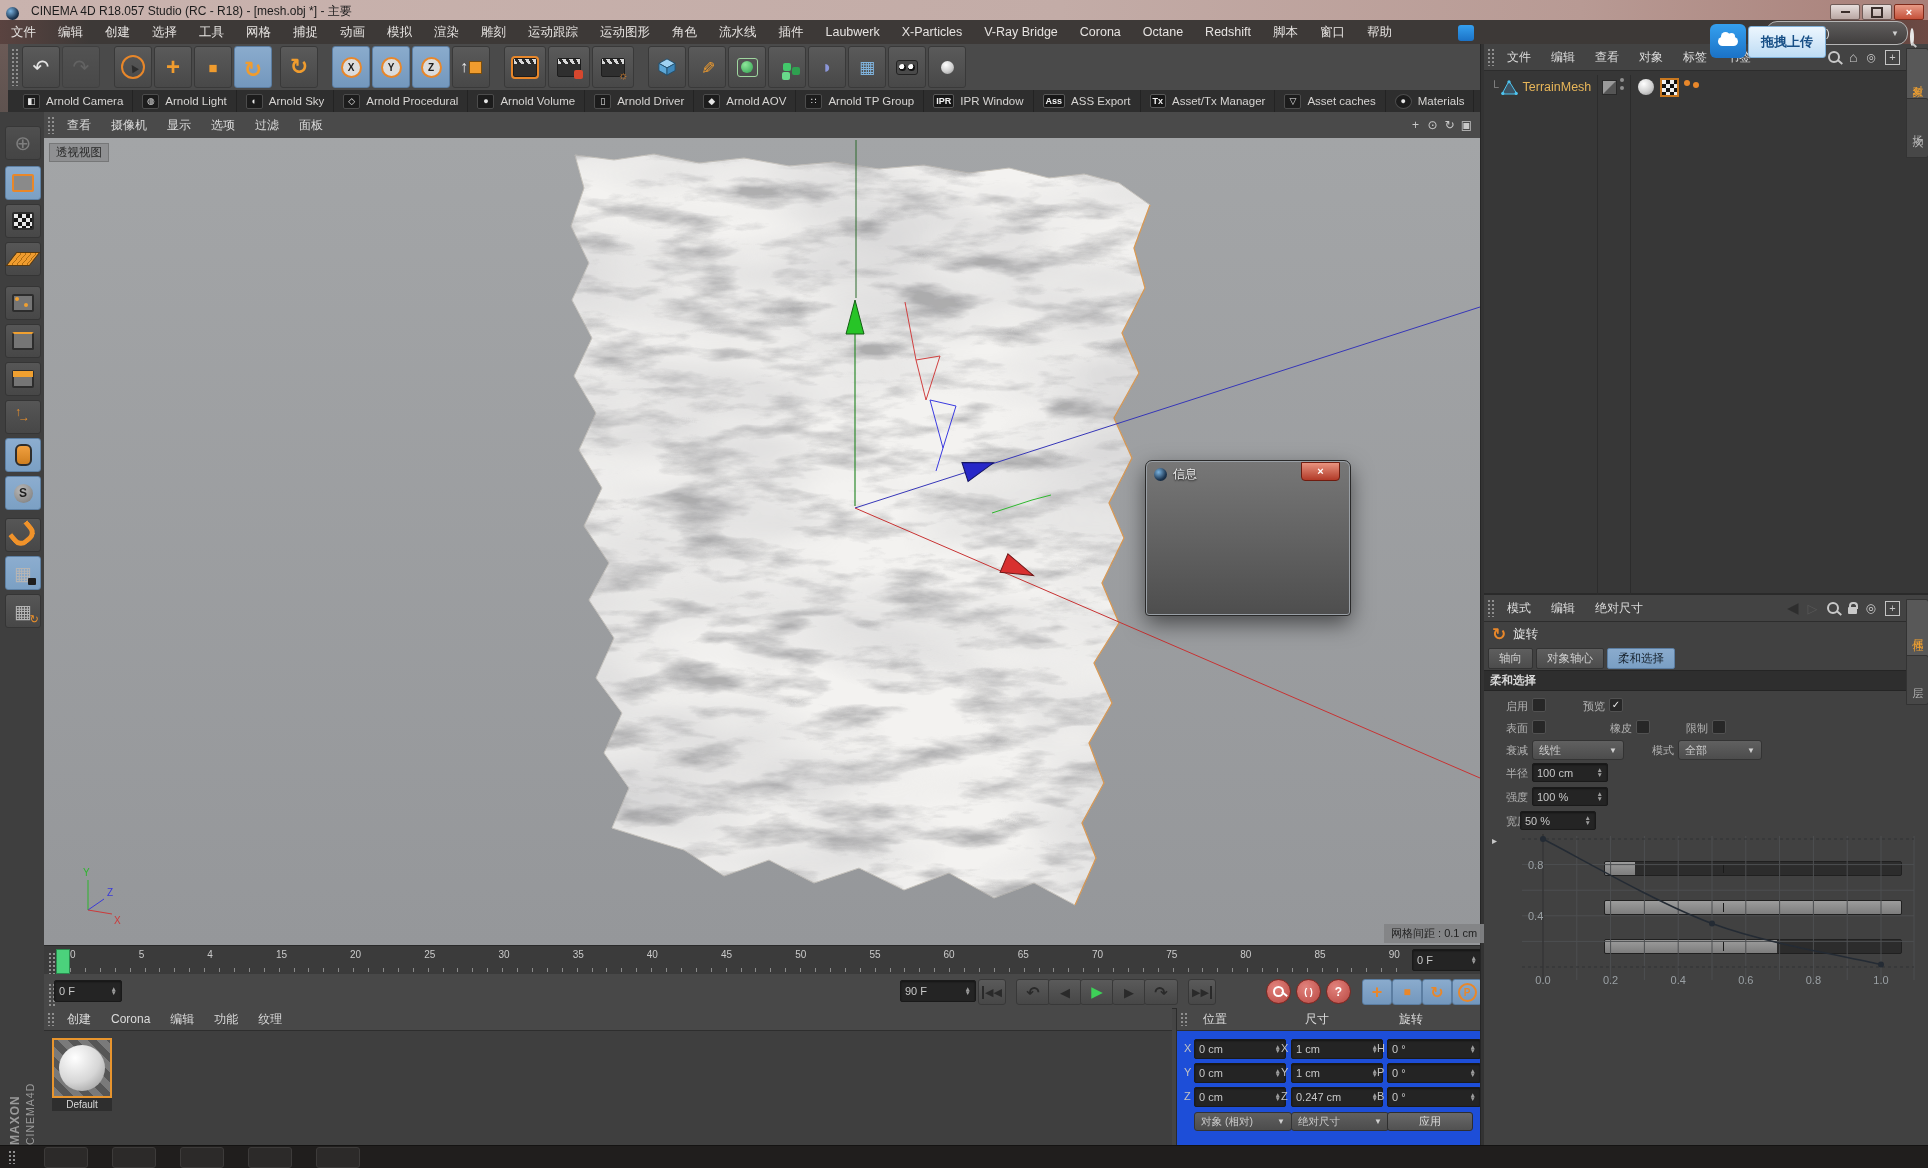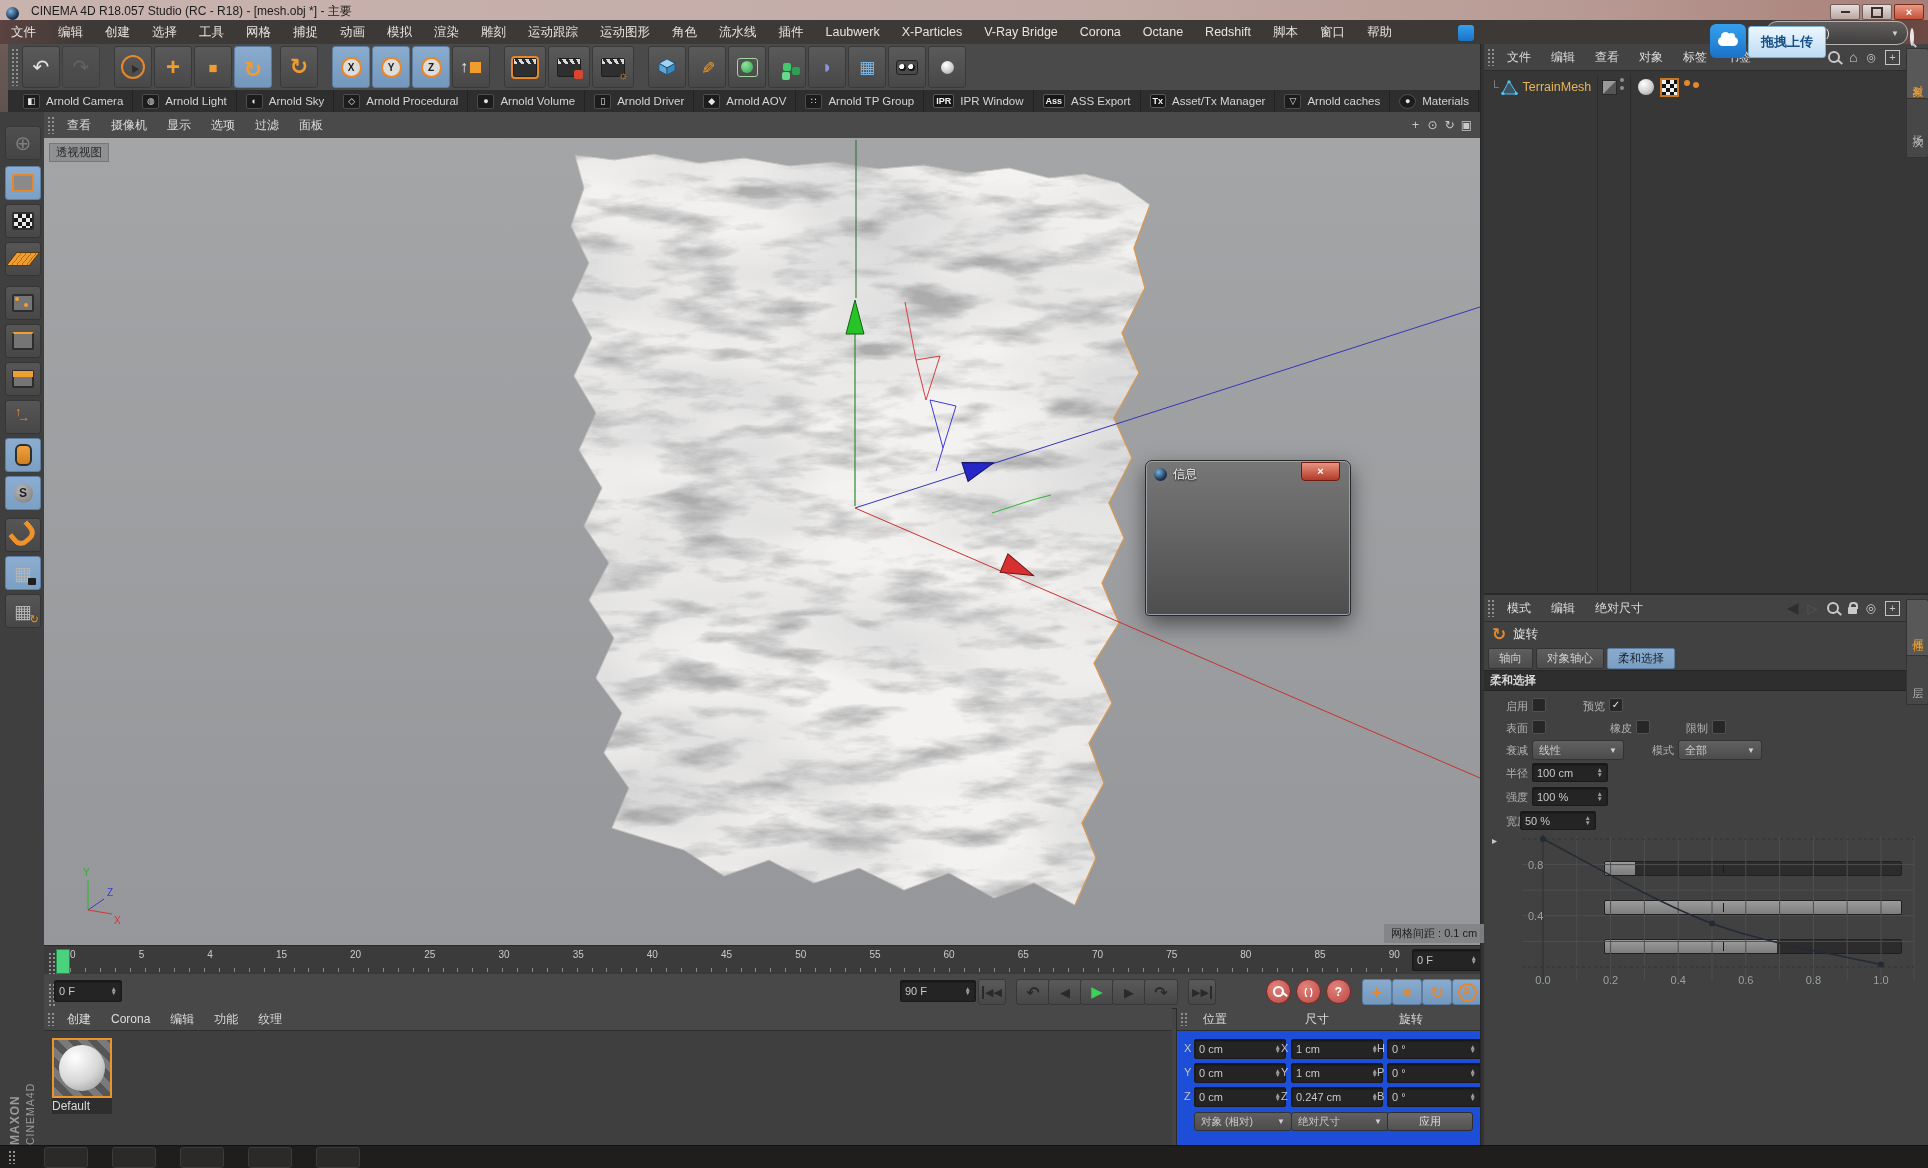--- a/index.html
+++ b/index.html
@@ -80,21 +80,21 @@
   .tpb{width:26px;height:24px;border-radius:3px;background:linear-gradient(#5a5a5a,#474747);border:1px solid #383838;display:grid;place-items:center;color:#2a2a2a;font-size:13px;font-weight:bold}
   .tpb.blue{background:linear-gradient(#8aabcd,#7397bd);border-color:#5b7da1;color:#e8872a}
   .tpred{width:23px;height:23px;border-radius:50%;background:radial-gradient(circle at 38% 32%,#e2837d,#b84842);border:1px solid #7e2620;display:grid;place-items:center;color:#fff;font-size:9px;font-weight:bold}
   .keyico{width:7px;height:7px;border:2px solid #fff;border-radius:50%;position:relative}
   .keyico::after{content:"";position:absolute;left:6px;top:5px;width:7px;height:2px;background:#fff;transform:rotate(40deg)}
   .dotsgrid{width:16px;height:13px;background-image:radial-gradient(#2e2e2e 38%,rgba(0,0,0,0) 40%),radial-gradient(#e8872a 38%,rgba(0,0,0,0) 40%);background-size:6px 6px;background-position:0 0,3px 3px}
   
   .panelh{font-size:12px;color:#dcdcdc}
   .matthumb{width:56px;height:56px;border:2px solid #e8952e;background:repeating-linear-gradient(45deg,#7a7a7a 0 7px,#565656 7px 14px);display:grid;place-items:center}
   .matthumb i{width:46px;height:46px;border-radius:50%;background:radial-gradient(circle at 35% 28%,#ffffff,#d6d6d6 55%,#8e8e8e)}
-  .matlabel{background:#2e2e2e;color:#d8d8d8;font-size:12px;text-align:left;padding:1px 0;width:60px}
+  .matlabel{background:#2e2e2e;color:#d8d8d8;font-size:10px;text-align:center;padding:1px 0;width:60px}
   .chipdd{background:linear-gradient(#606060,#4c4c4c);border:1px solid #333;border-radius:3px;color:#cacaca;font-size:11px;display:flex;align-items:center;padding:0 6px}
   .caret{font-size:8px;color:#d0d0d0;margin-left:auto;padding-left:4px}
   .btn{background:linear-gradient(#696969,#515151);border:1px solid #2e2e2e;border-radius:3px;color:#dedede;font-size:11px;display:grid;place-items:center}
   .axl{font-size:11px;color:#c4c4c4}
   
   .vtab{writing-mode:vertical-rl;font-size:11px;letter-spacing:2px;padding:7px 3px;background:#474747;border:1px solid #333;color:#b5b5b5;border-radius:0 3px 3px 0;text-align:center}
   .vtab.on{color:#f0a030;background:#585858}
   .amlbl{position:absolute;width:44px;text-align:right;font-size:11px;color:#b2b2b2}
   .cb{width:12px;height:12px;background:#272727;border:1px solid #515151;border-radius:2px;display:grid;place-items:center;font-size:10px;color:#ececec;line-height:1}
   .cb.checked::after{content:"✓"}
@@ -319,21 +319,21 @@
   <span class="abtn">
       <span class="abadge">Ass</span>
       <span>ASS Export</span>
     </span>
   <span class="abtn">
       <span class="abadge">Tx</span>
       <span>Asset/Tx Manager</span>
     </span>
   <span class="abtn">
       <span class="aicon">▽</span>
-      <span>Arnold caches</span>
+      <span>Asset caches</span>
     </span>
   <span class="abtn">
       <span class="aicon" style="border-radius:50%">●</span>
       <span>Materials</span>
     </span>
   <span class="abtn">
       <span class="aicon">?</span>
       <span>Help</span>
     </span>
 </div>

